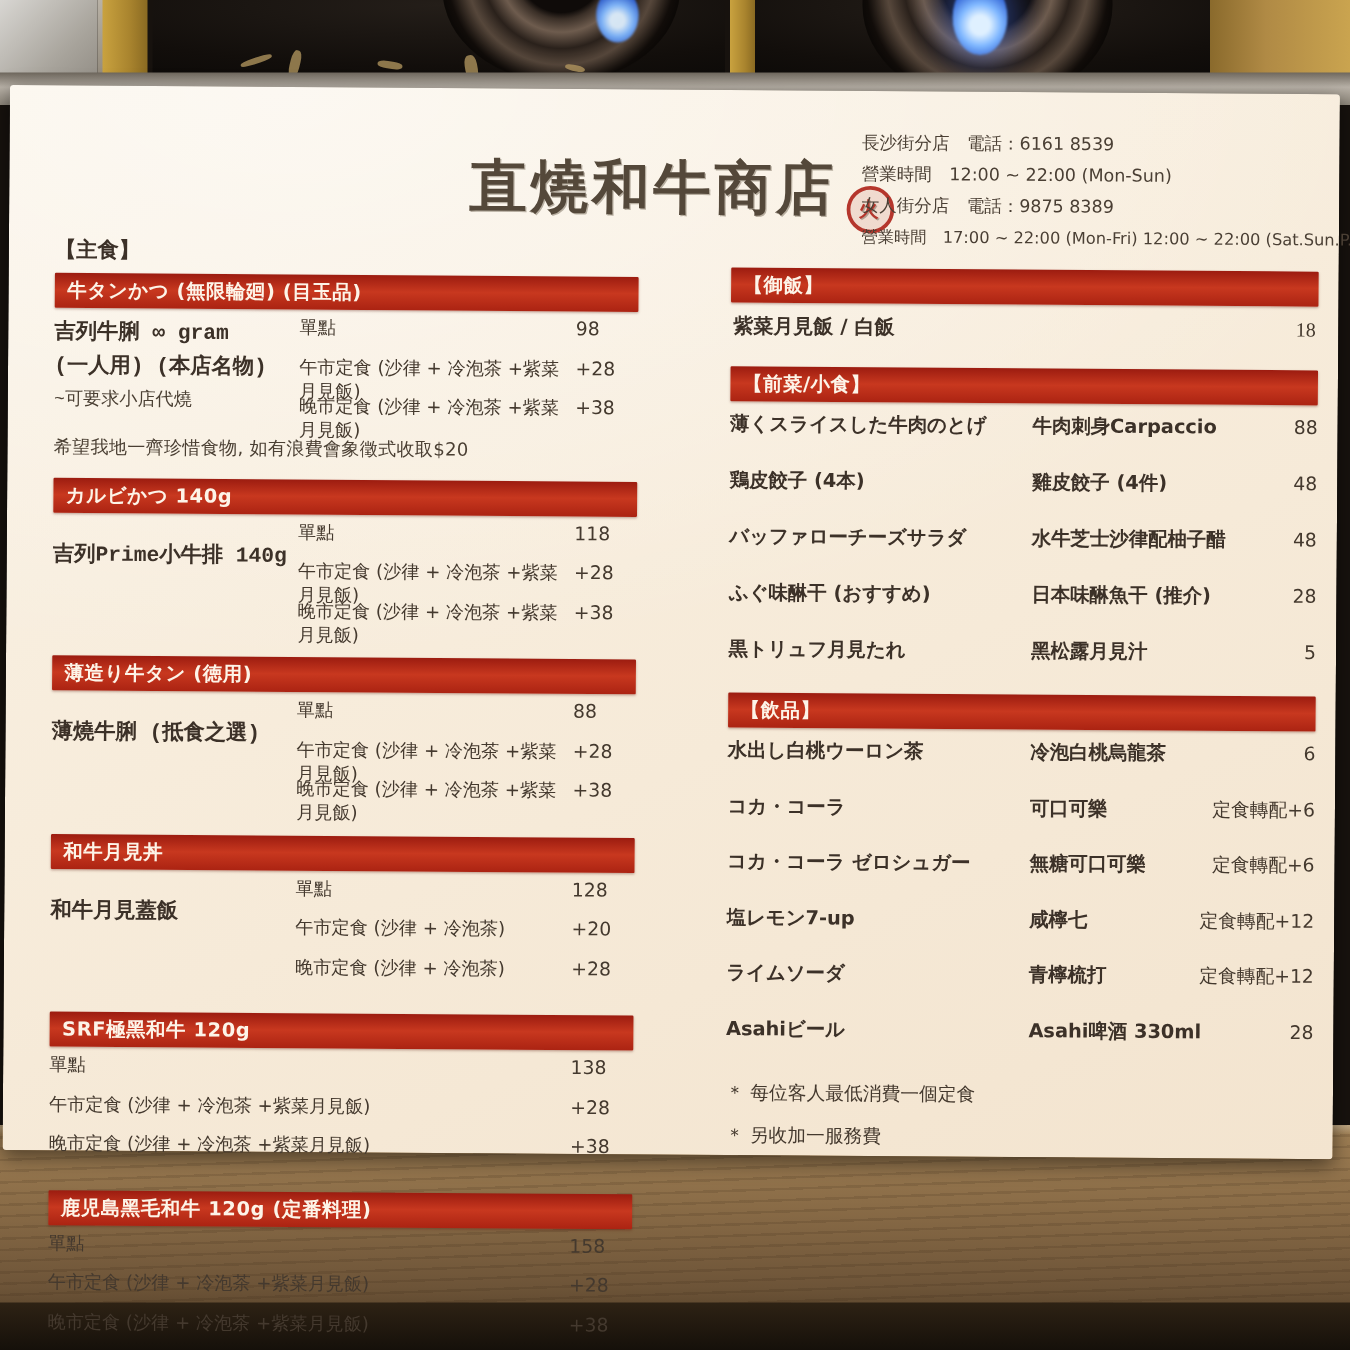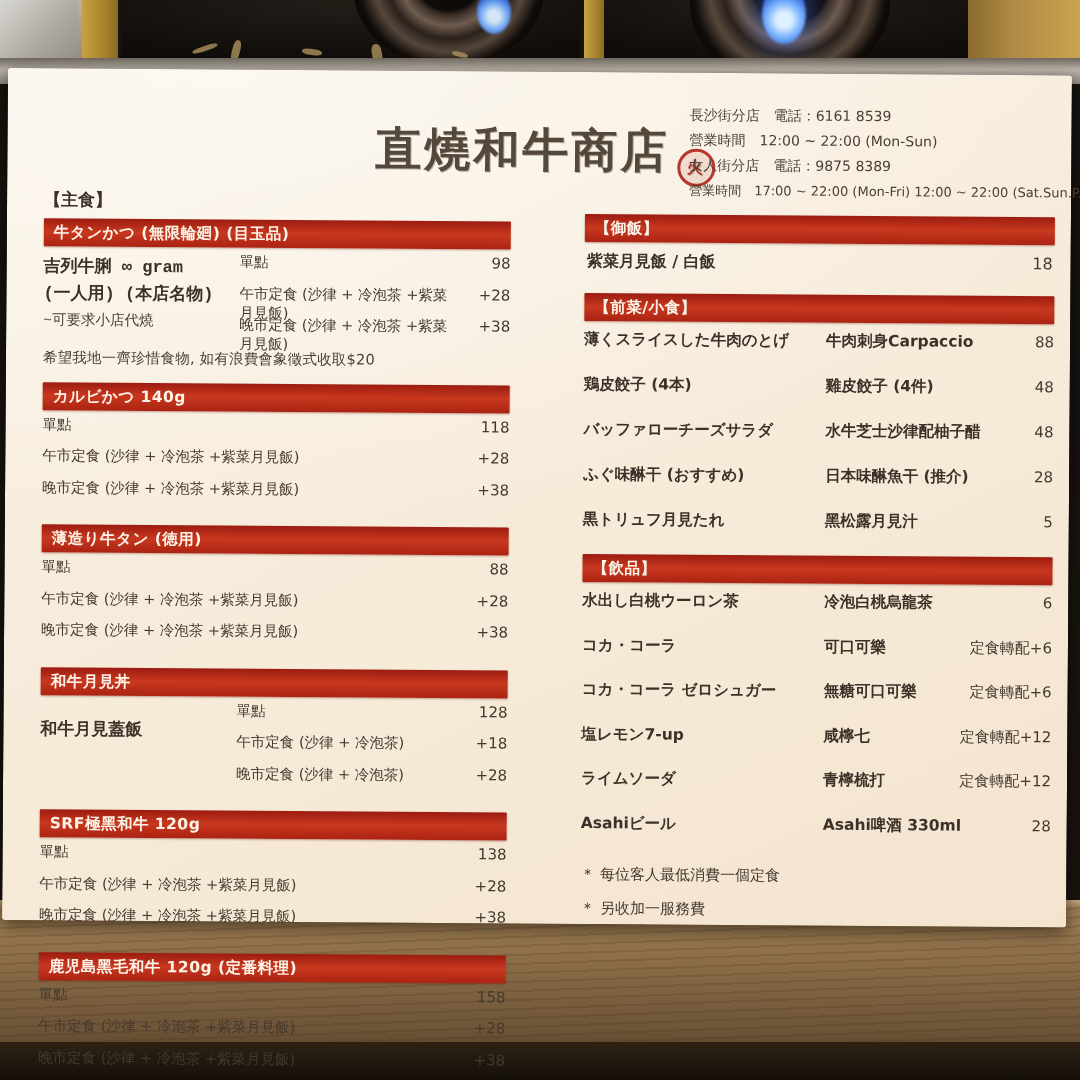--- a/index.html
+++ b/index.html
@@ -75,26 +75,26 @@
     color:#fdf4e8;font-size:15.5px;font-weight:bold;letter-spacing:.5px;
     box-shadow:0 1px 2px rgba(90,20,10,.35);}
   .sec{margin-bottom:15px;}
   .sec-body{display:flex;padding-top:5px;}
   .names{width:196px;padding-top:2px;font-family:Liberation Mono, monospace;}
   .nline{font-size:17px;font-weight:bold;color:#3c3128;line-height:27px;}
   .nline.small{font-size:14.5px;font-weight:normal;color:#4a3f33;line-height:26px;}
   .opts{flex:1;}
   .orow{display:flex;align-items:baseline;height:31.5px;font-size:14.5px;color:#44392e;}
   .olabel{flex:1;}
-  .oprice{width:50px;text-align:right;font-size:15px;}
+  .oprice{width:50px;font-size:15px;}
   .note{font-size:14.5px;color:#4a3f33;margin-top:2px;letter-spacing:.2px;}
   
   .rice-row{display:flex;align-items:baseline;padding:9px 2px 0 2px;height:30px;
     font-size:16px;font-weight:bold;color:#3c3128;}
-  .rice-row .price{margin-left:auto;font-weight:normal;}
+  .rice-row .price{margin-left:auto;font-weight:normal;font-family:Liberation Serif, serif;}
   .gap12{height:12px;}
   .r-items{padding-top:8px;}
   .r-item{display:grid;grid-template-columns:242px 1fr auto;align-items:baseline;
     height:22px;margin-bottom:23px;font-size:15.5px;color:#3c3128;}
   .r-item .jp{font-weight:bold;}
   .r-item .zh{font-weight:bold;}
   .r-item .price{font-size:15px;font-weight:normal;text-align:right;}
   .drinks .r-item{margin-bottom:22.5px;}
   .foot{margin-top:18px;font-size:15px;color:#44392e;line-height:34px;}
   .price,.oprice{color:#44392e;}
@@ -164,40 +164,46 @@
               <span class="oprice">+38</span>
             </div>
         </div>
       </div>
       <div class="note">希望我地一齊珍惜食物, 如有浪費會象徵式收取$20</div>
     </div>
 
     <div class="sec">
       <div class="banner">カルビかつ 140g</div>
       <div class="sec-body">
+        <div class="names">
+          <div class="nline" style="padding-top:14px">吉列Prime小牛排 140g</div>
+        </div>
         <div class="opts">
           <div class="orow">
               <span class="olabel">單點</span>
               <span class="oprice">118</span>
             </div>
           <div class="orow">
               <span class="olabel">午市定食 (沙律 + 冷泡茶 +紫菜月見飯)</span>
               <span class="oprice">+28</span>
             </div>
           <div class="orow">
               <span class="olabel">晚市定食 (沙律 + 冷泡茶 +紫菜月見飯)</span>
               <span class="oprice">+38</span>
             </div>
         </div>
       </div>
     </div>
 
     <div class="sec">
       <div class="banner">薄造り牛タン (徳用)</div>
       <div class="sec-body">
+        <div class="names">
+          <div class="nline" style="padding-top:14px">薄燒牛脷 (抵食之選)</div>
+        </div>
         <div class="opts">
           <div class="orow">
               <span class="olabel">單點</span>
               <span class="oprice">88</span>
             </div>
           <div class="orow">
               <span class="olabel">午市定食 (沙律 + 冷泡茶 +紫菜月見飯)</span>
               <span class="oprice">+28</span>
             </div>
           <div class="orow">
@@ -214,21 +220,21 @@
         <div class="names">
           <div class="nline" style="padding-top:14px">和牛月見蓋飯</div>
         </div>
         <div class="opts">
           <div class="orow">
               <span class="olabel">單點</span>
               <span class="oprice">128</span>
             </div>
           <div class="orow">
               <span class="olabel">午市定食 (沙律 + 冷泡茶)</span>
-              <span class="oprice">+18</span>
+              <span class="oprice">+20</span>
             </div>
           <div class="orow">
               <span class="olabel">晚市定食 (沙律 + 冷泡茶)</span>
               <span class="oprice">+28</span>
             </div>
         </div>
       </div>
     </div>
 
     <div class="sec">

